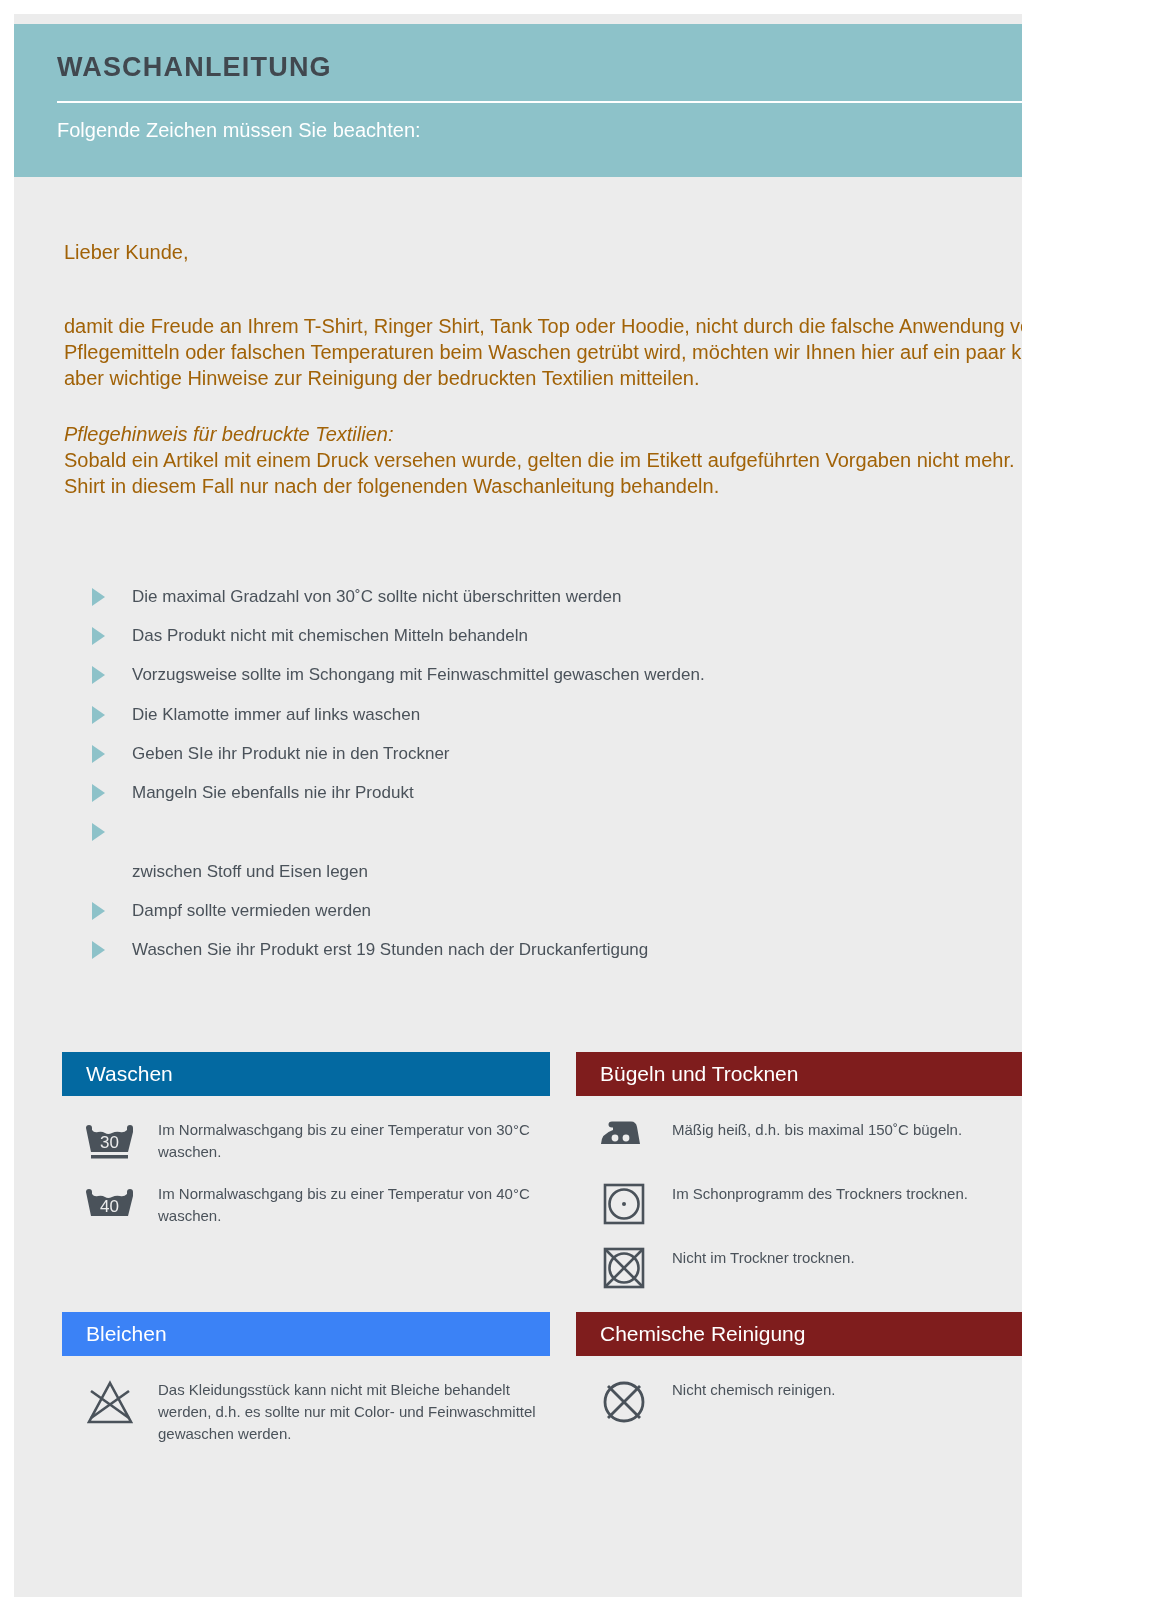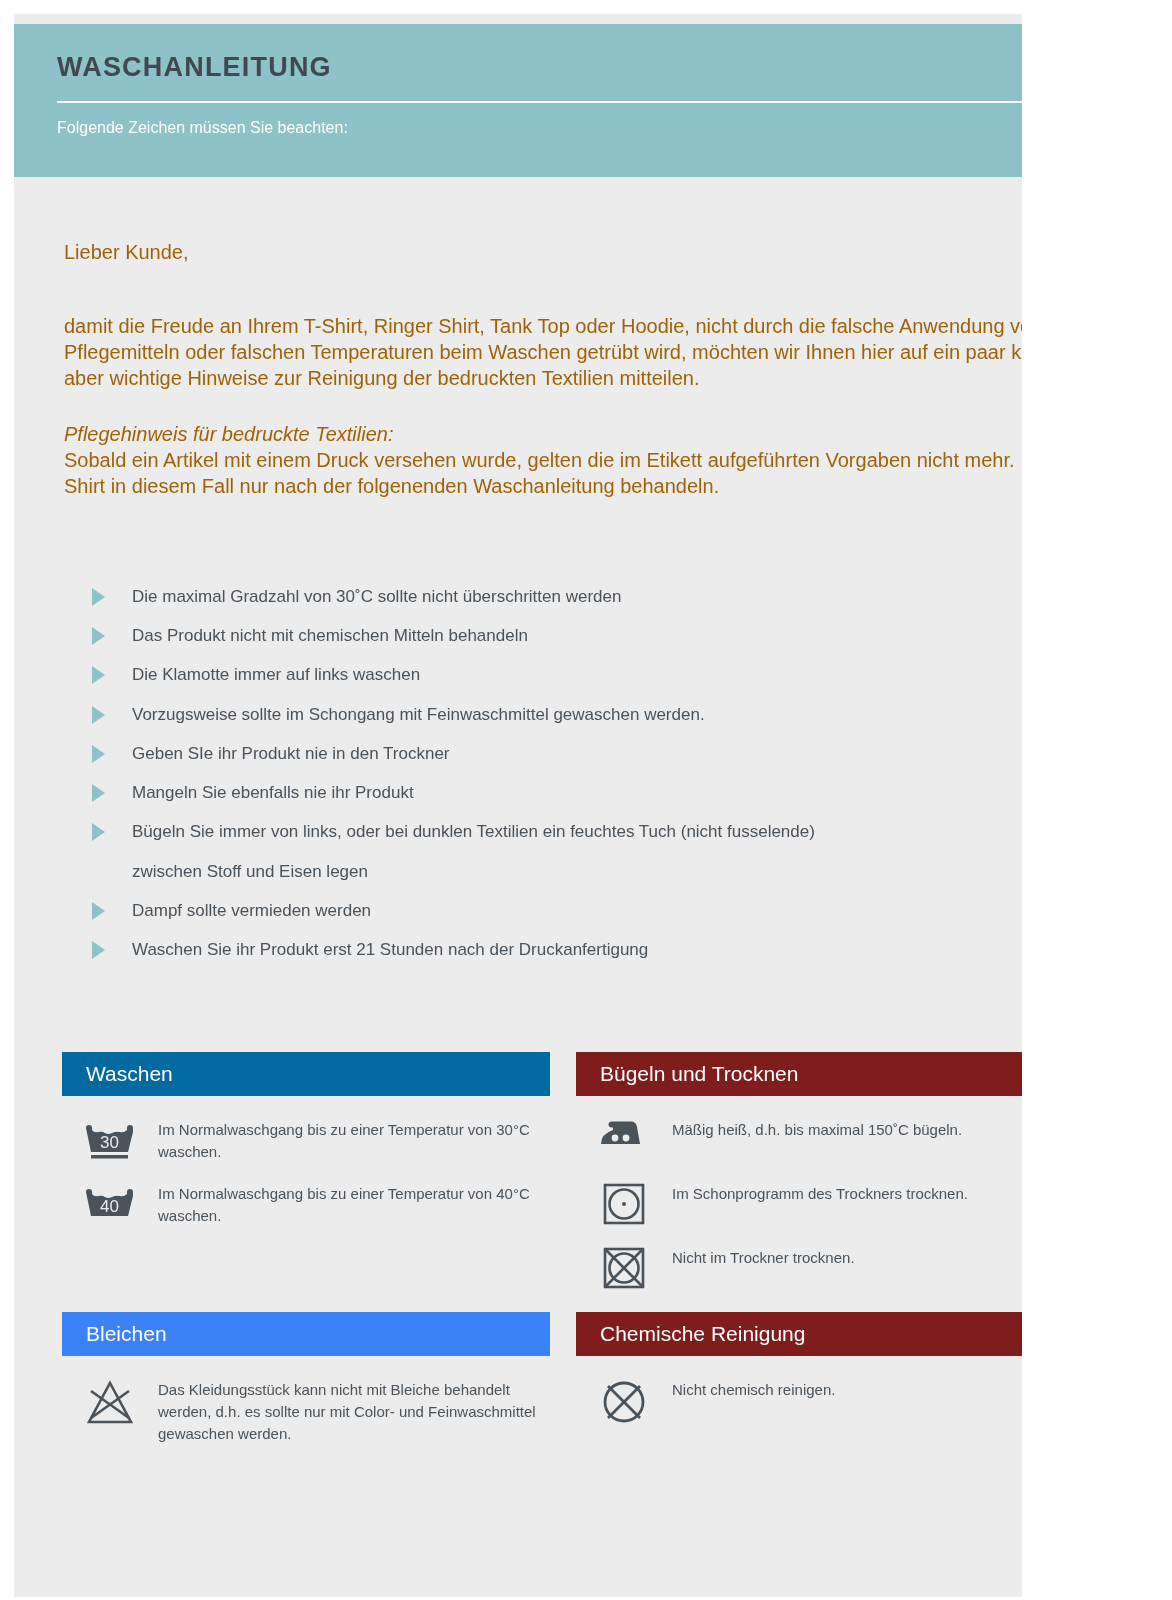--- a/index.html
+++ b/index.html
@@ -45,21 +45,21 @@
     left: 43px;
     top: 77px;
     width: 995px;
     height: 2px;
     background: #ffffff;
   }
   .header-sub {
     position: absolute;
     left: 43px;
     top: 95px;
-    font-size: 16px;
+    font-size: 20px;
     color: #ffffff;
     font-weight: 400;
   }
 
   
   .intro {
     position: absolute;
     left: 50px;
     top: 225px;
     width: 1020px;
@@ -169,48 +169,47 @@
     <div class="bullet-row">
       <span class="bullet-arrow"></span>
       <span class="bullet-text">Die maximal Gradzahl von 30˚C sollte nicht überschritten werden</span>
     </div>
     <div class="bullet-row">
       <span class="bullet-arrow"></span>
       <span class="bullet-text">Das Produkt nicht mit chemischen Mitteln behandeln</span>
     </div>
     <div class="bullet-row">
       <span class="bullet-arrow"></span>
+      <span class="bullet-text">Vorzugsweise sollte im Schongang mit Feinwaschmittel gewaschen werden.</span>
+    </div>
+    <div class="bullet-row">
+      <span class="bullet-arrow"></span>
       <span class="bullet-text">Die Klamotte immer auf links waschen</span>
     </div>
     <div class="bullet-row">
       <span class="bullet-arrow"></span>
-      <span class="bullet-text">Vorzugsweise sollte im Schongang mit Feinwaschmittel gewaschen werden.</span>
-    </div>
-    <div class="bullet-row">
-      <span class="bullet-arrow"></span>
       <span class="bullet-text">Geben SIe ihr Produkt nie in den Trockner</span>
     </div>
     <div class="bullet-row">
       <span class="bullet-arrow"></span>
       <span class="bullet-text">Mangeln Sie ebenfalls nie ihr Produkt</span>
     </div>
     <div class="bullet-row">
       <span class="bullet-arrow"></span>
-      <span class="bullet-text">Bügeln Sie immer von links, oder bei dunklen Textilien ein feuchtes Tuch (nicht fusselende)</span>
     </div>
     <div class="bullet-row no-arrow">
       <span class="bullet-text">zwischen Stoff und Eisen legen</span>
     </div>
     <div class="bullet-row">
       <span class="bullet-arrow"></span>
       <span class="bullet-text">Dampf sollte vermieden werden</span>
     </div>
     <div class="bullet-row">
       <span class="bullet-arrow"></span>
-      <span class="bullet-text">Waschen Sie ihr Produkt erst 21 Stunden nach der Druckanfertigung</span>
+      <span class="bullet-text">Waschen Sie ihr Produkt erst 19 Stunden nach der Druckanfertigung</span>
     </div>
   </div>
 
   <div class="col-left" style="top:1038px;">
     <div class="sec-head teal">
       <span>Waschen</span>
     </div>
     <div class="sec-body">
 
       <div class="care-row">

